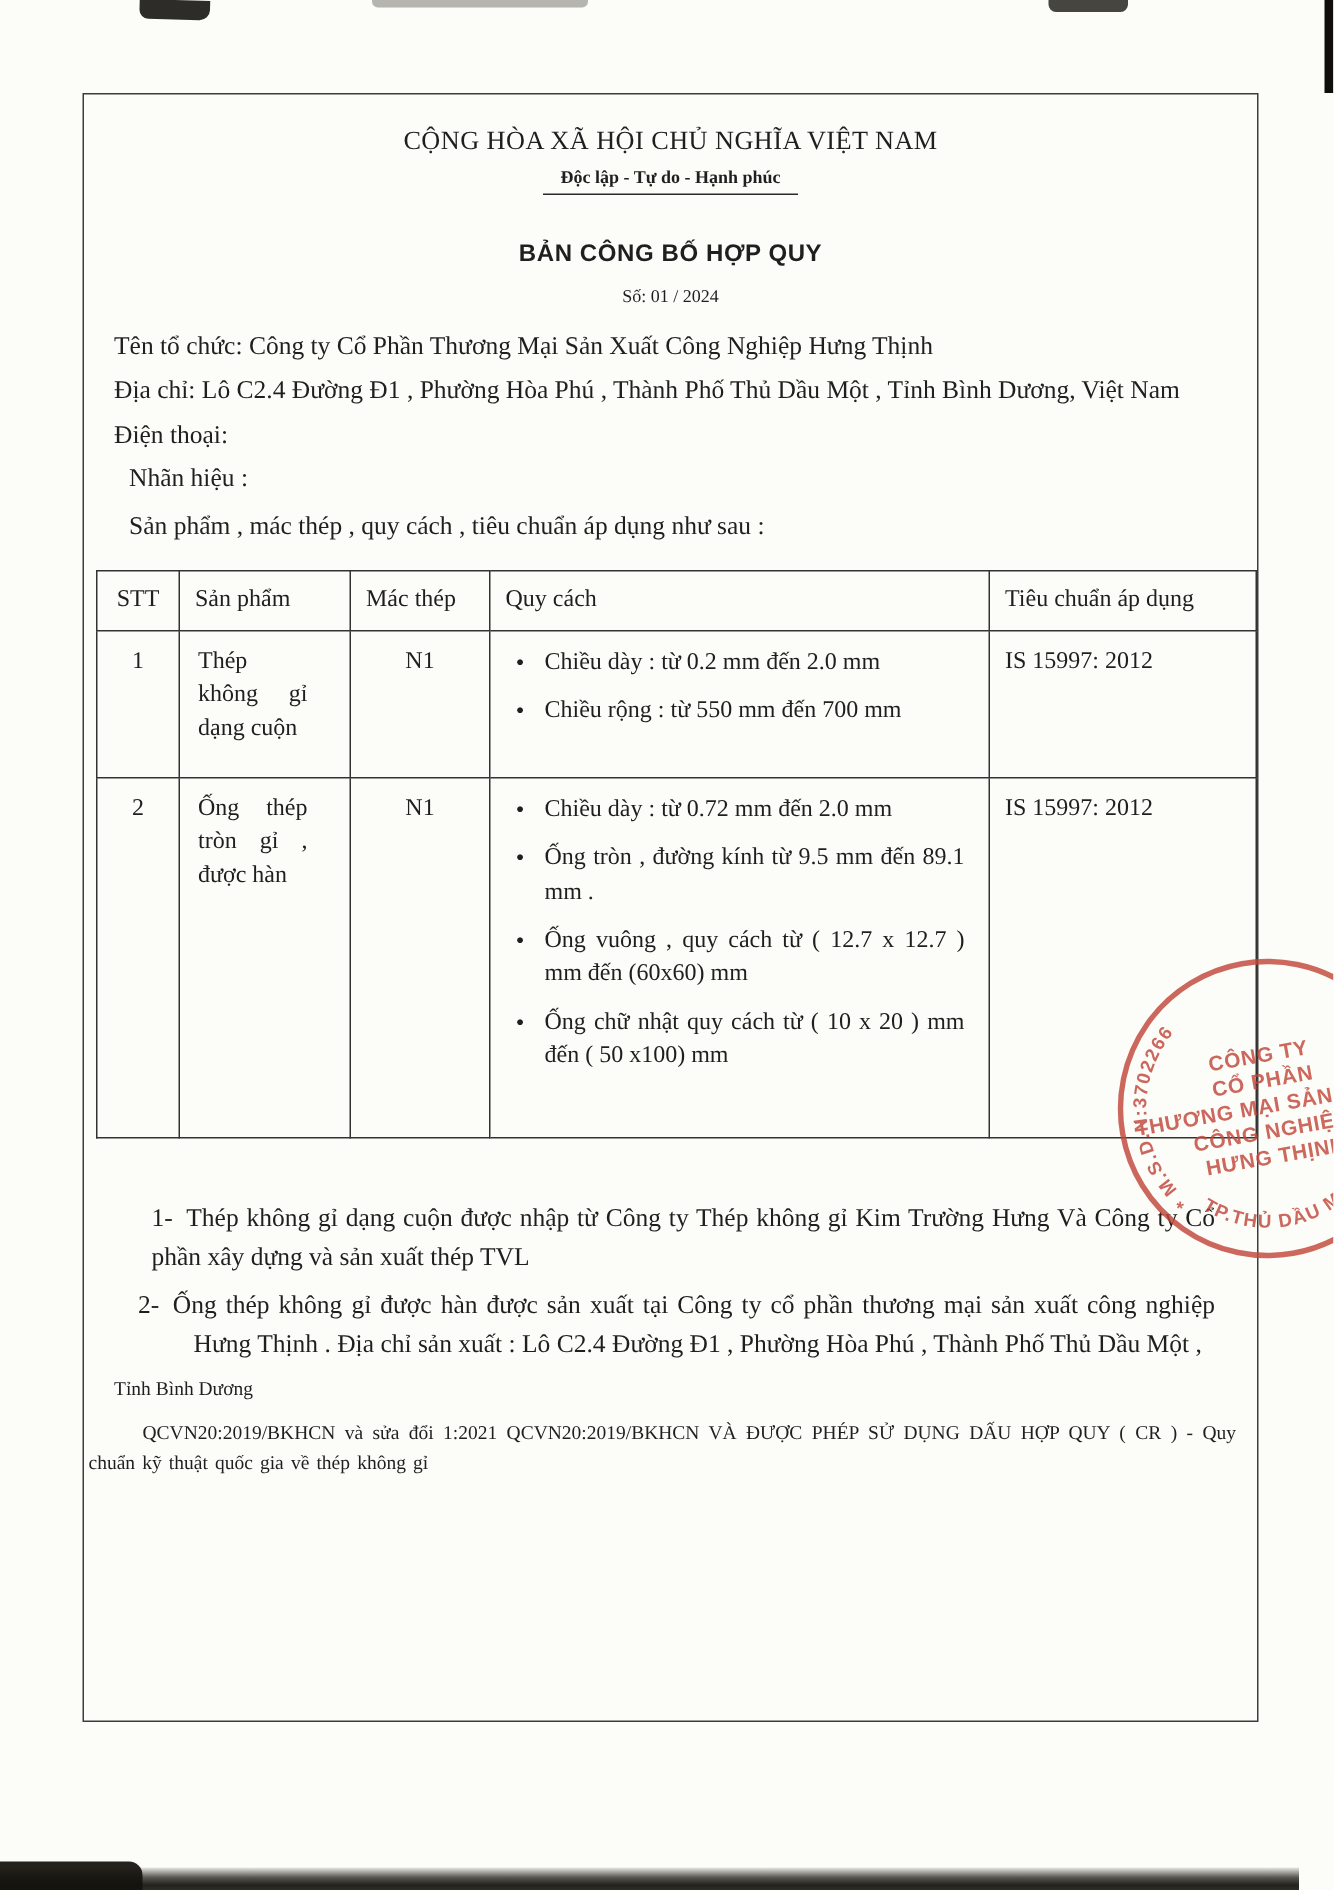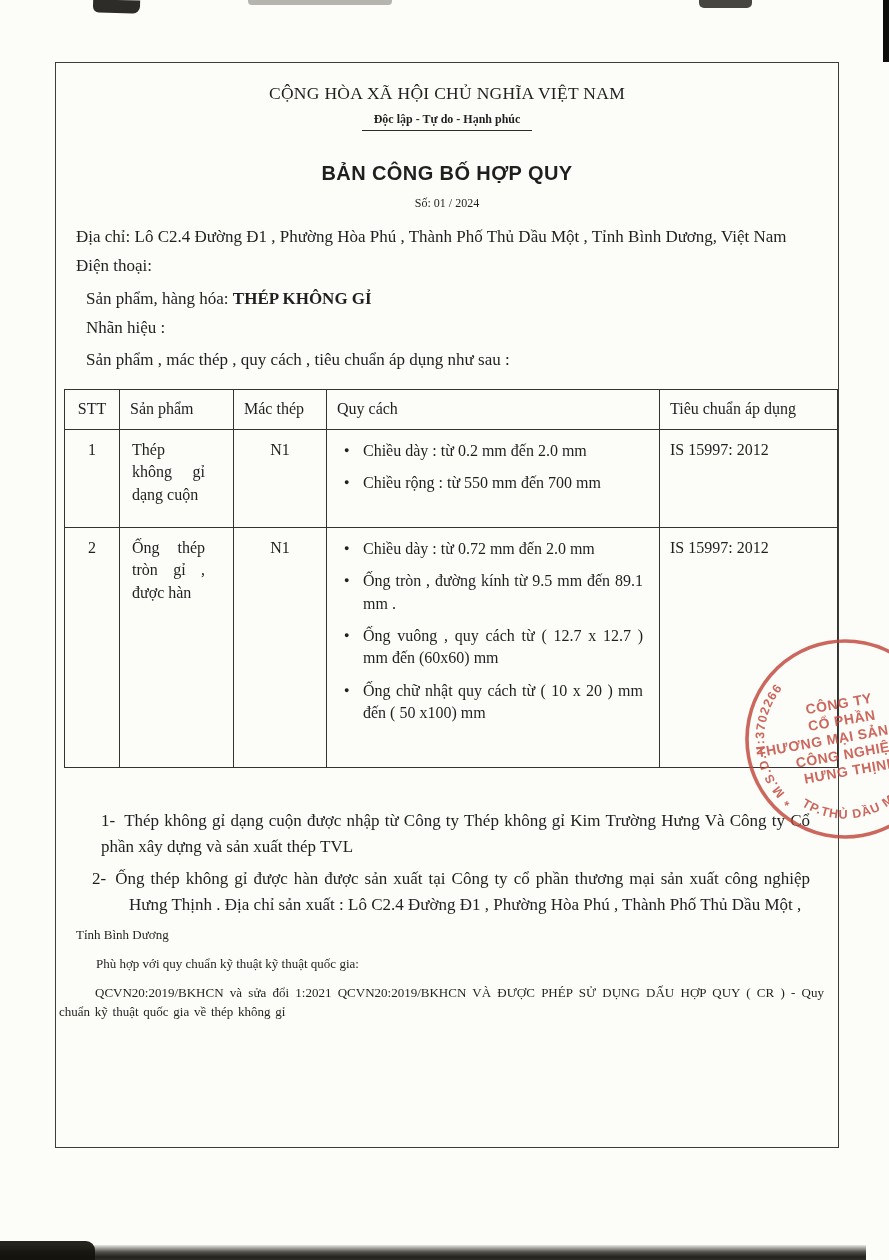--- a/index.html
+++ b/index.html
@@ -26,21 +26,21 @@
   .center { text-align:center; }
   .country { font-size:17.5px; font-weight:normal; letter-spacing:.3px; }
   .motto-wrap { margin-top:5px; }
   .motto {
     display:inline-block; font-size:12px; font-weight:bold;
     border-bottom:1.5px solid #2a2a2a; padding:0 12px 3px 12px;
   }
   .title {
     margin-top:31px; text-align:center;
     font-family:"Liberation Sans", sans-serif;
-    font-size:20px; font-weight:bold; letter-spacing:.4px;
+    font-size:16px; font-weight:bold; letter-spacing:.4px;
   }
   .doc-number { margin-top:11px; text-align:center; font-size:12px; }
 
   .info { margin:13px 18px 0 20px; font-size:17px; line-height:1.55; }
   .info p { margin-bottom:3px; }
   .info .indent { margin-left:10px; }
   .info .gap { margin-top:6px; }
   .bold { font-weight:bold; }
 
   table {
@@ -116,23 +116,23 @@
 
     <div class="center country">CỘNG HÒA XÃ HỘI CHỦ NGHĨA VIỆT NAM</div>
     <div class="center motto-wrap">
       <span class="motto">Độc lập - Tự do - Hạnh phúc</span>
     </div>
 
     <div class="title">BẢN CÔNG BỐ HỢP QUY</div>
     <div class="doc-number">Số: 01 / 2024</div>
 
     <div class="info">
+      <p>Tên tổ chức: Công ty Cổ Phần Thương Mại Sản Xuất Công Nghiệp Hưng Thịnh</p>
       <p>Địa chỉ: Lô C2.4 Đường Đ1 , Phường Hòa Phú , Thành Phố Thủ Dầu Một , Tỉnh Bình Dương, Việt Nam</p>
       <p>Điện thoại:</p>
-      <p class="indent gap"><span>Sản phẩm, hàng hóa: </span><span class="bold">THÉP KHÔNG GỈ</span></p>
       <p class="indent">Nhãn hiệu :</p>
       <p class="indent gap">Sản phẩm , mác thép , quy cách , tiêu chuẩn áp dụng như sau :</p>
     </div>
 
     <table>
       <colgroup>
         <col style="width:55px">
           <col style="width:114px">
           <col style="width:93px">
           <col style="width:333px">
@@ -177,21 +177,20 @@
         </tbody>
     </table>
 
     <div class="notes">
         <p class="note"><span class="num">1-</span><span>Thép không gỉ dạng cuộn được nhập từ Công ty Thép không gỉ Kim Trường Hưng Và Công ty Cổ phần xây dựng và sản xuất thép TVL</span></p>
         <p class="note"><span class="num">2-</span><span>Ống thép không gỉ được hàn được sản xuất tại Công ty cổ phần thương mại sản xuất công nghiệp Hưng Thịnh . Địa chỉ sản xuất : Lô C2.4 Đường Đ1 , Phường Hòa Phú , Thành Phố Thủ Dầu Một ,</span></p>
       </div>
 
     <div class="closing">
       <p class="province">Tỉnh Bình Dương</p>
-      <p class="conformity">Phù hợp với quy chuẩn kỹ thuật kỹ thuật quốc gia:</p>
       <p class="final">QCVN20:2019/BKHCN và sửa đổi 1:2021 QCVN20:2019/BKHCN VÀ ĐƯỢC PHÉP SỬ DỤNG DẤU HỢP QUY ( CR ) -  Quy chuẩn kỹ thuật quốc gia về thép không gỉ</p>
     </div>
 
   </div>
 
   <svg class="stamp" viewBox="0 0 206 206">
     <defs>
       <path id="arcLeft" d="M 46 160 A 80 80 0 0 1 103 23" fill="none"></path>
       <path id="arcBottom" d="M 34 143 A 80 80 0 0 0 172 143" fill="none"></path>
     </defs>

